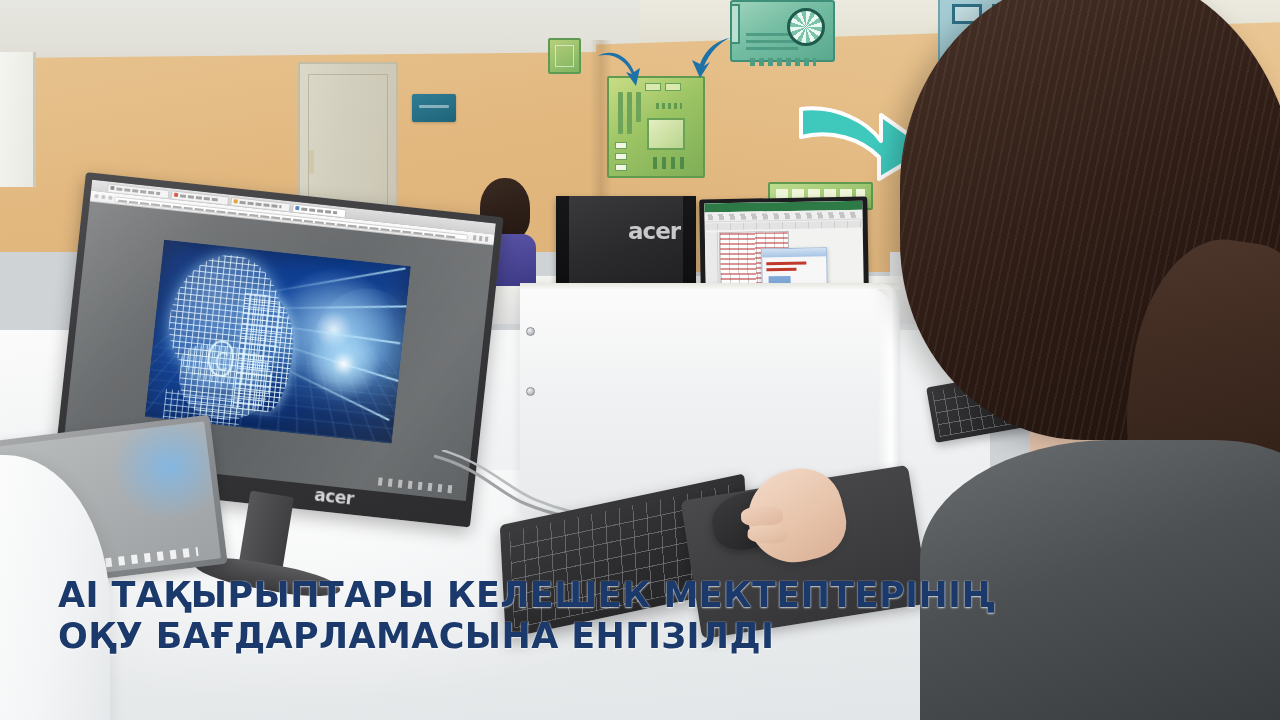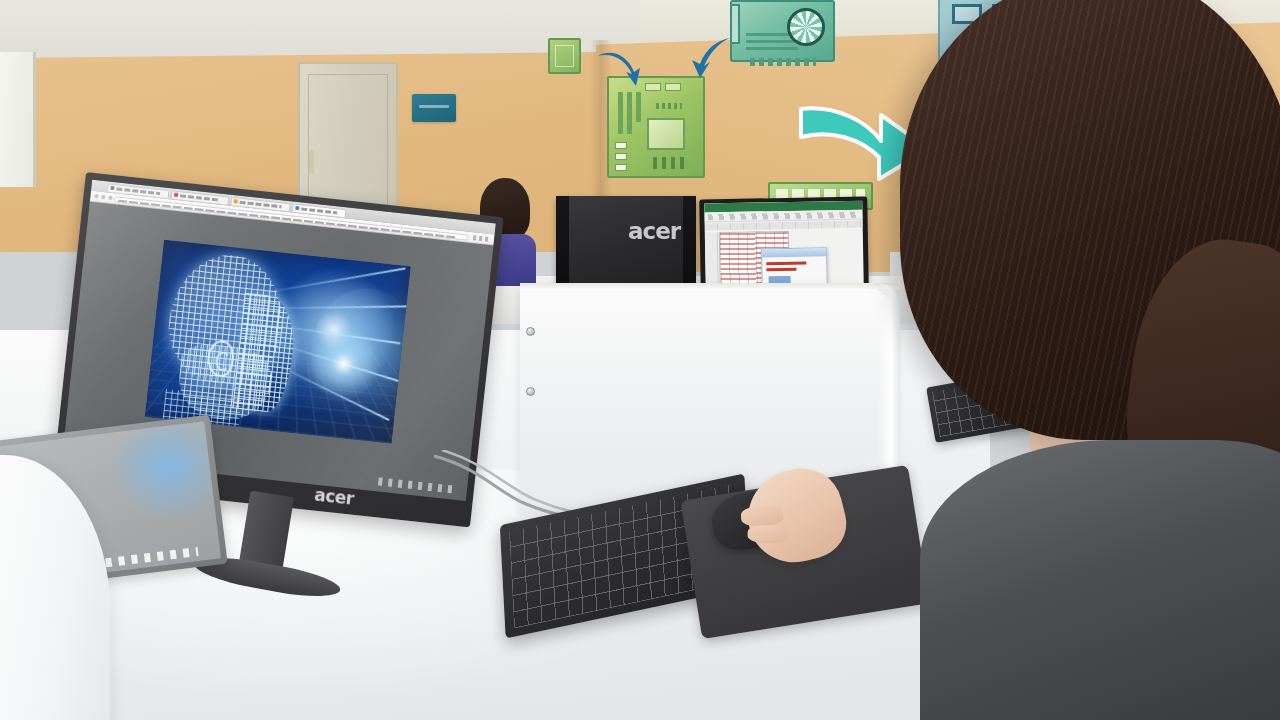--- a/index.html
+++ b/index.html
@@ -565,14 +565,18 @@
 
   <div class="fg-person">
     <div class="neck"></div>
     <div class="ear-fg"></div>
     <div class="hair"></div>
     <div class="hair-strand"></div>
     <div class="collar"></div>
     <div class="shoulder"></div>
   </div>
 
+  <div class="headline">
+    <span class="l1">AI ТАҚЫРЫПТАРЫ КЕЛЕШЕК МЕКТЕПТЕРІНІҢ</span>
+    <span class="l2">ОҚУ БАҒДАРЛАМАСЫНА ЕНГІЗІЛДІ</span>
+  </div>
 
 </div>
 
 </body></html>

